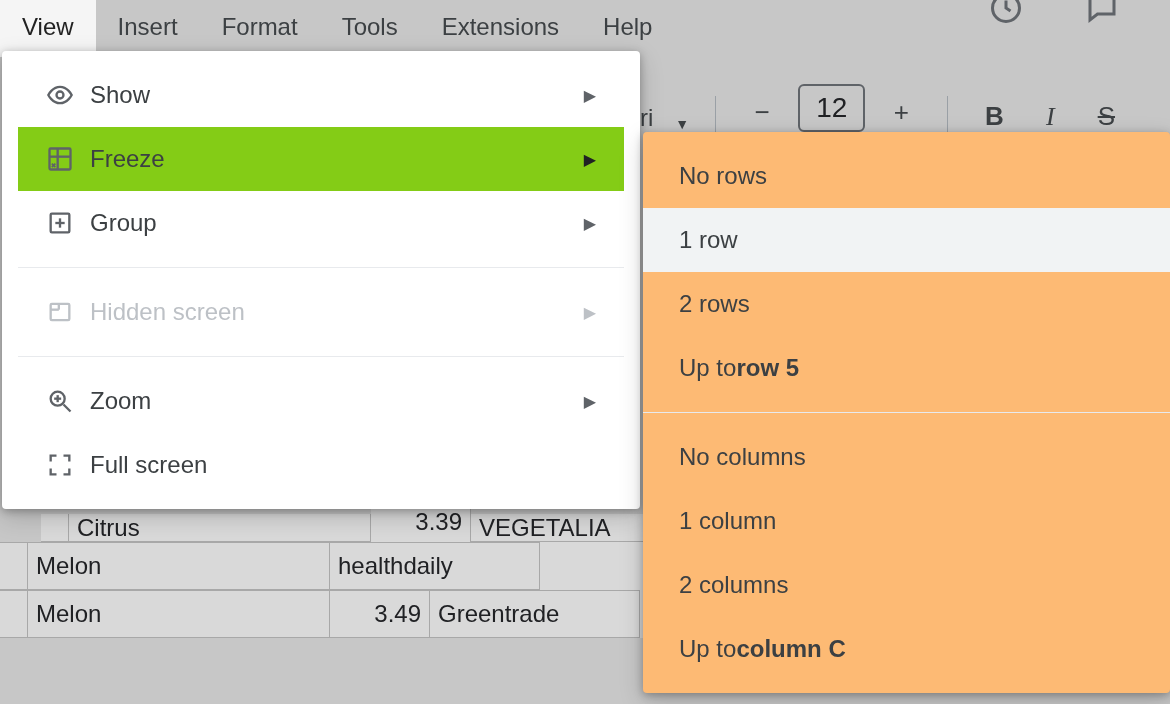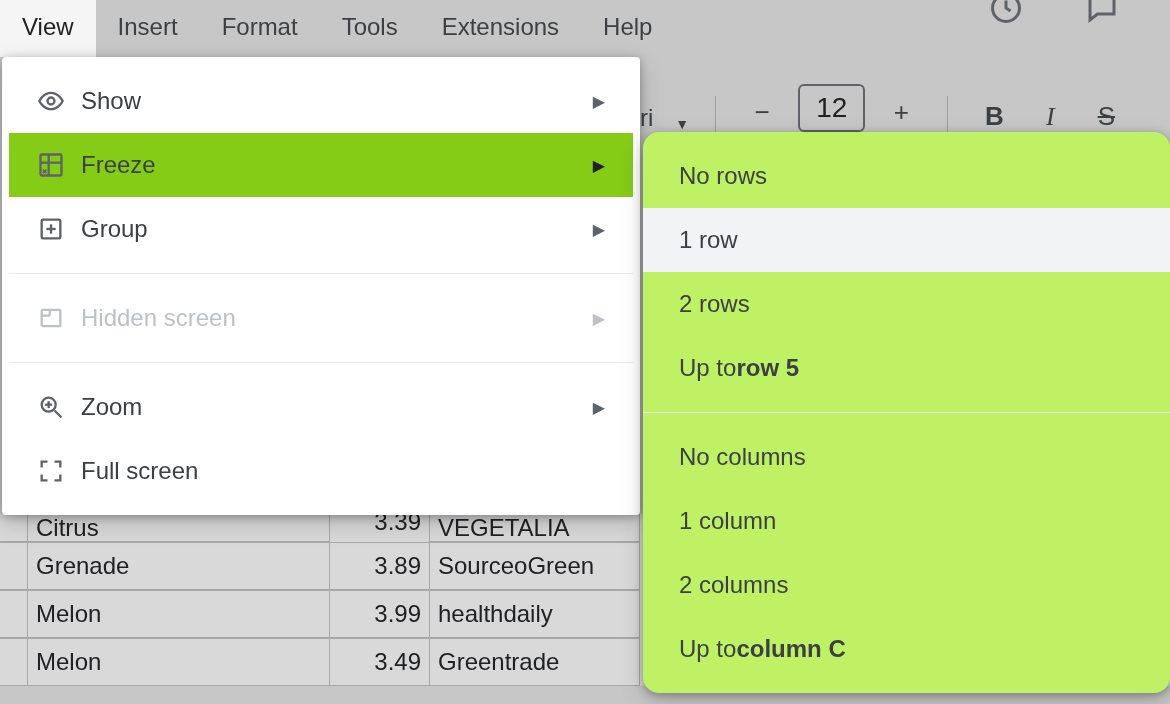--- a/index.html
+++ b/index.html
@@ -99,27 +99,27 @@
     .strike-s {
       font-size: 26px;
       text-decoration: line-through;
       color: #3c4043;
       width: 40px;
       text-align: center;
     }
     
     .dropdown {
       position: absolute;
-      top: 57px;
+      top: 51px;
       left: 2px;
       width: 638px;
       background: #fff;
       box-shadow: 0 2px 8px rgba(0,0,0,0.28), 0 8px 24px rgba(0,0,0,0.18);
       border-radius: 4px;
-      padding: 12px 7px;
+      padding: 12px 16px;
       z-index: 10;
     }
     .dd-item {
       display: flex;
       align-items: center;
       height: 64px;
       padding: 0 28px;
       cursor: pointer;
       color: #3c4043;
     }
@@ -154,23 +154,23 @@
       height: 1px;
       background: #e8eaed;
       margin: 12px 0;
     }
     
     .submenu {
       position: absolute;
       top: 132px;
       left: 643px;
       width: 527px;
-      background: #bef264;
+      background: #fdba74;
       box-shadow: 0 2px 8px rgba(0,0,0,0.28), 0 8px 24px rgba(0,0,0,0.18);
-      border-radius: 16px;
+      border-radius: 4px;
       padding: 12px 0;
       z-index: 20;
     }
     .sm-item {
       display: flex;
       align-items: center;
       height: 64px;
       padding: 0 36px;
       cursor: pointer;
       font-size: 24px;
@@ -258,36 +258,29 @@
   <span class="size-btn">−</span>
   <span class="size-field">12</span>
   <span class="size-btn">+</span>
   <span class="toolbar-sep"></span>
   <span class="bold-b">B</span>
   <span class="italic-i">I</span>
   <span class="strike-s">S</span>
 </div>
 
 <div class="grid-peek">
-  <div class="grid-row clipped" style="height:28px;">
+  <div class="grid-row clipped" style="height:28px;margin-left:41px;">
     <div class="cell cell-a" style="height:28px;border-top:none;"></div>
     <div class="cell cell-b" style="height:28px;border-top:none;align-items:flex-start;padding-top:0;">Citrus</div>
     <div class="cell cell-c" style="height:40px;border-top:none;align-items:flex-start;">3.39</div>
     <div class="cell cell-d" style="height:28px;border-top:none;align-items:flex-start;">VEGETALIA</div>
   </div>
   <div class="grid-row">
     <div class="cell cell-a"></div>
-    <div class="cell cell-b">Grenade</div>
-    <div class="cell cell-c">3.89</div>
-    <div class="cell cell-d">SourceoGreen</div>
-  </div>
-  <div class="grid-row">
-    <div class="cell cell-a"></div>
     <div class="cell cell-b">Melon</div>
-    <div class="cell cell-c">3.99</div>
     <div class="cell cell-d">healthdaily</div>
   </div>
   <div class="grid-row">
     <div class="cell cell-a"></div>
     <div class="cell cell-b">Melon</div>
     <div class="cell cell-c">3.49</div>
     <div class="cell cell-d">Greentrade</div>
   </div>
 </div>
 

